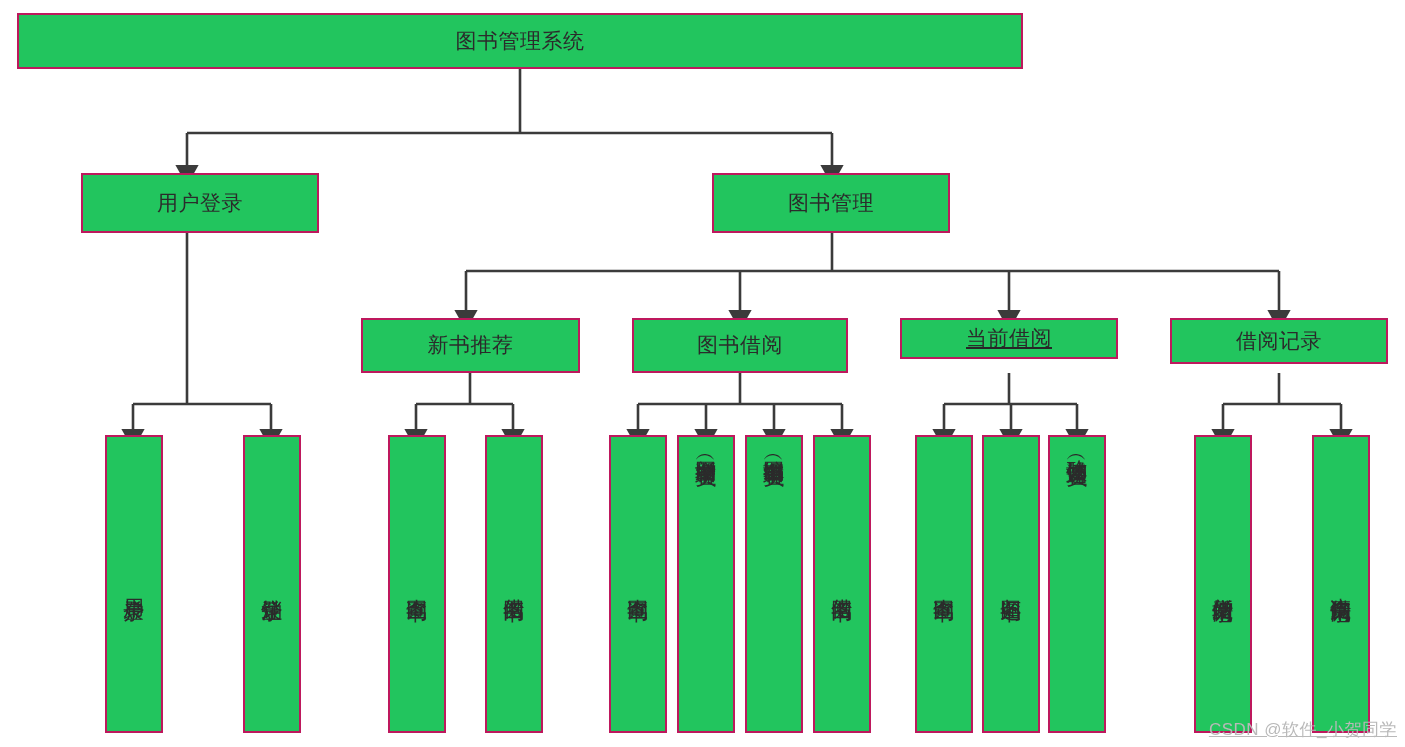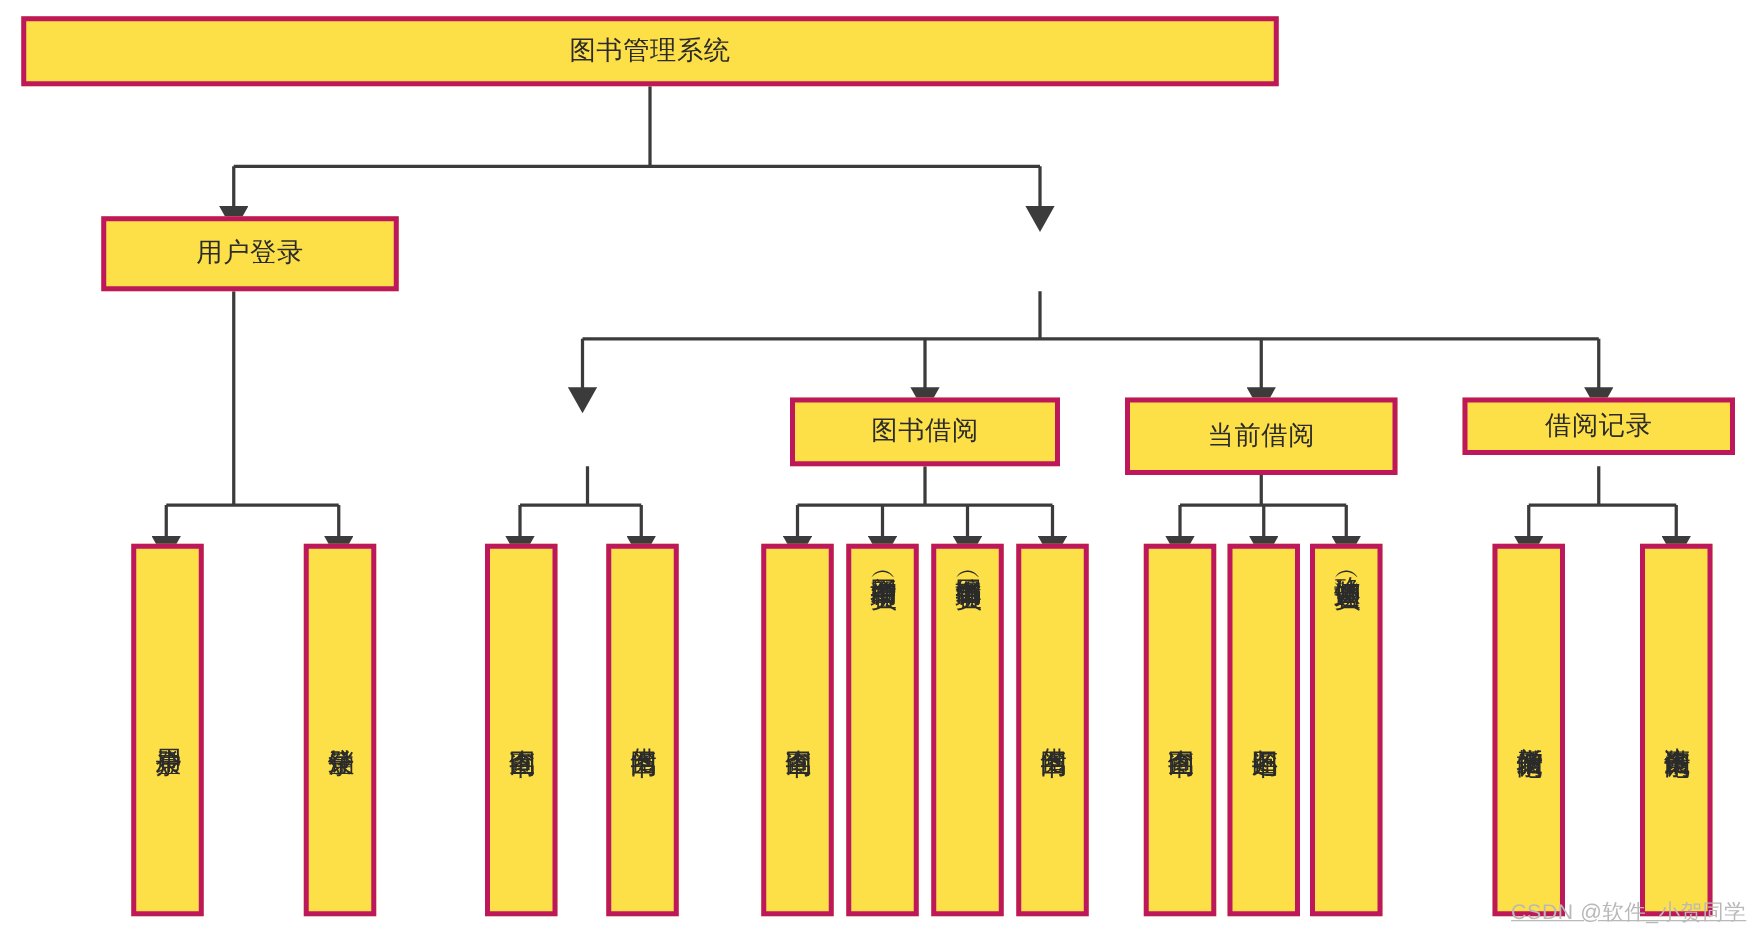--- a/index.html
+++ b/index.html
@@ -15,22 +15,22 @@
     position: relative;
   }
   #diagram-root {
     position: relative;
     width: 1405px;
     height: 747px;
   }
   .node-box {
     position: absolute;
     box-sizing: border-box;
-    background: #fde047;
-    border: 4px solid #be185d;
+    background: #22c55e;
+    border: 2px solid #be185d;
     display: flex;
     align-items: center;
     justify-content: center;
     color: #262626;
   }
   .node-label {
     font-size: 21px;
     line-height: 1.15;
     letter-spacing: 0.5px;
     white-space: nowrap;
@@ -128,25 +128,31 @@
     </g>
   </svg>
 
   <div class="node-box" style="left:17px; top:13px; width:1006px; height:56px;">
     <span class="node-label">图书管理系统</span>
   </div>
 
   <div class="node-box" style="left:81px; top:173px; width:238px; height:60px;">
     <span class="node-label">用户登录</span>
   </div>
-
+  <div class="node-box" style="left:712px; top:173px; width:238px; height:60px;">
+    <span class="node-label">图书管理</span>
+  </div>
+
+  <div class="node-box" style="left:361px; top:318px; width:219px; height:55px;">
+    <span class="node-label">新书推荐</span>
+  </div>
   <div class="node-box" style="left:632px; top:318px; width:216px; height:55px;">
     <span class="node-label">图书借阅</span>
   </div>
-  <div class="node-box" style="left:900px; top:318px; width:218px; height:62px;">
+  <div class="node-box" style="left:900px; top:318px; width:218px; height:41px;text-decoration:underline;">
     <span class="node-label">当前借阅</span>
   </div>
   <div class="node-box" style="left:1170px; top:318px; width:218px; height:46px;">
     <span class="node-label">借阅记录</span>
   </div>
 
   <div class="node-box vertical" style="left:105px; top:435px; width:58px; height:298px;">
     <span class="node-label">用户登录</span>
   </div>
   <div class="node-box vertical" style="left:243px; top:435px; width:58px; height:298px;">

